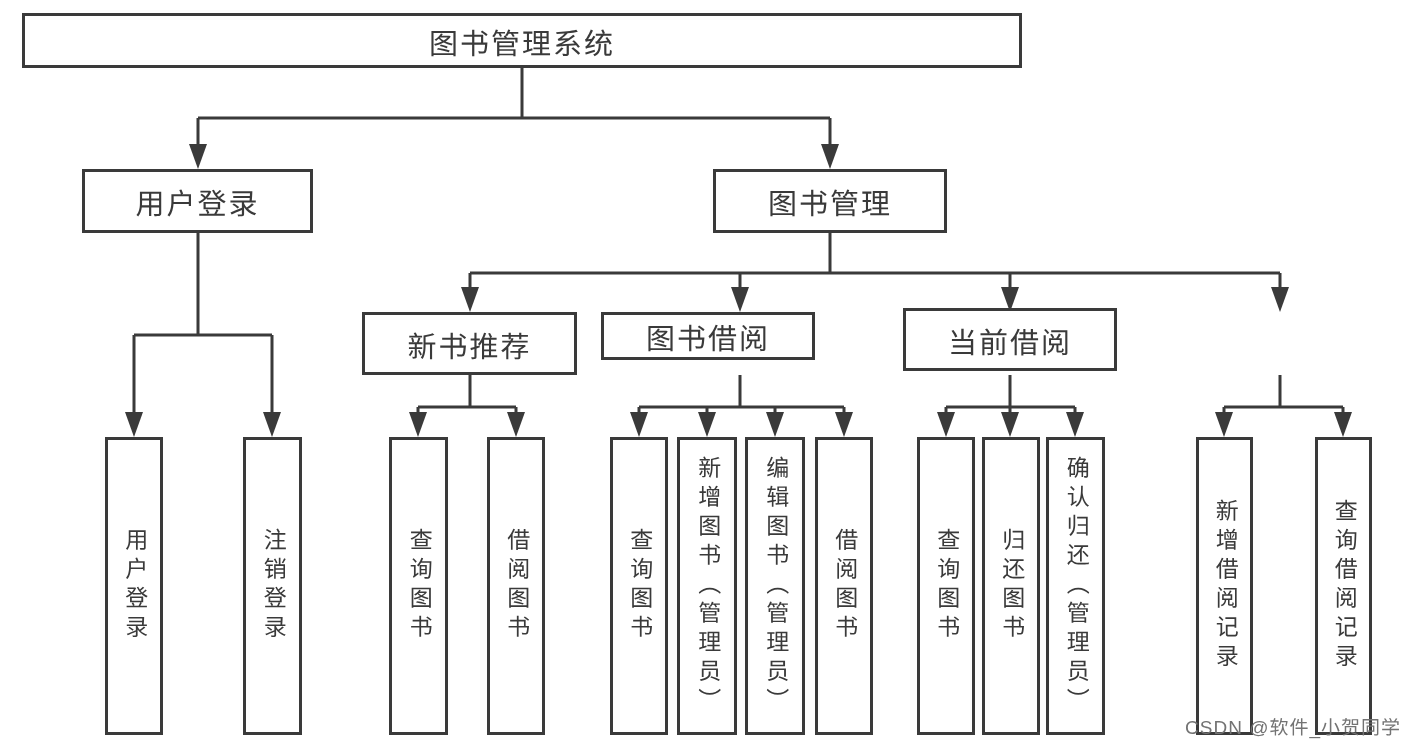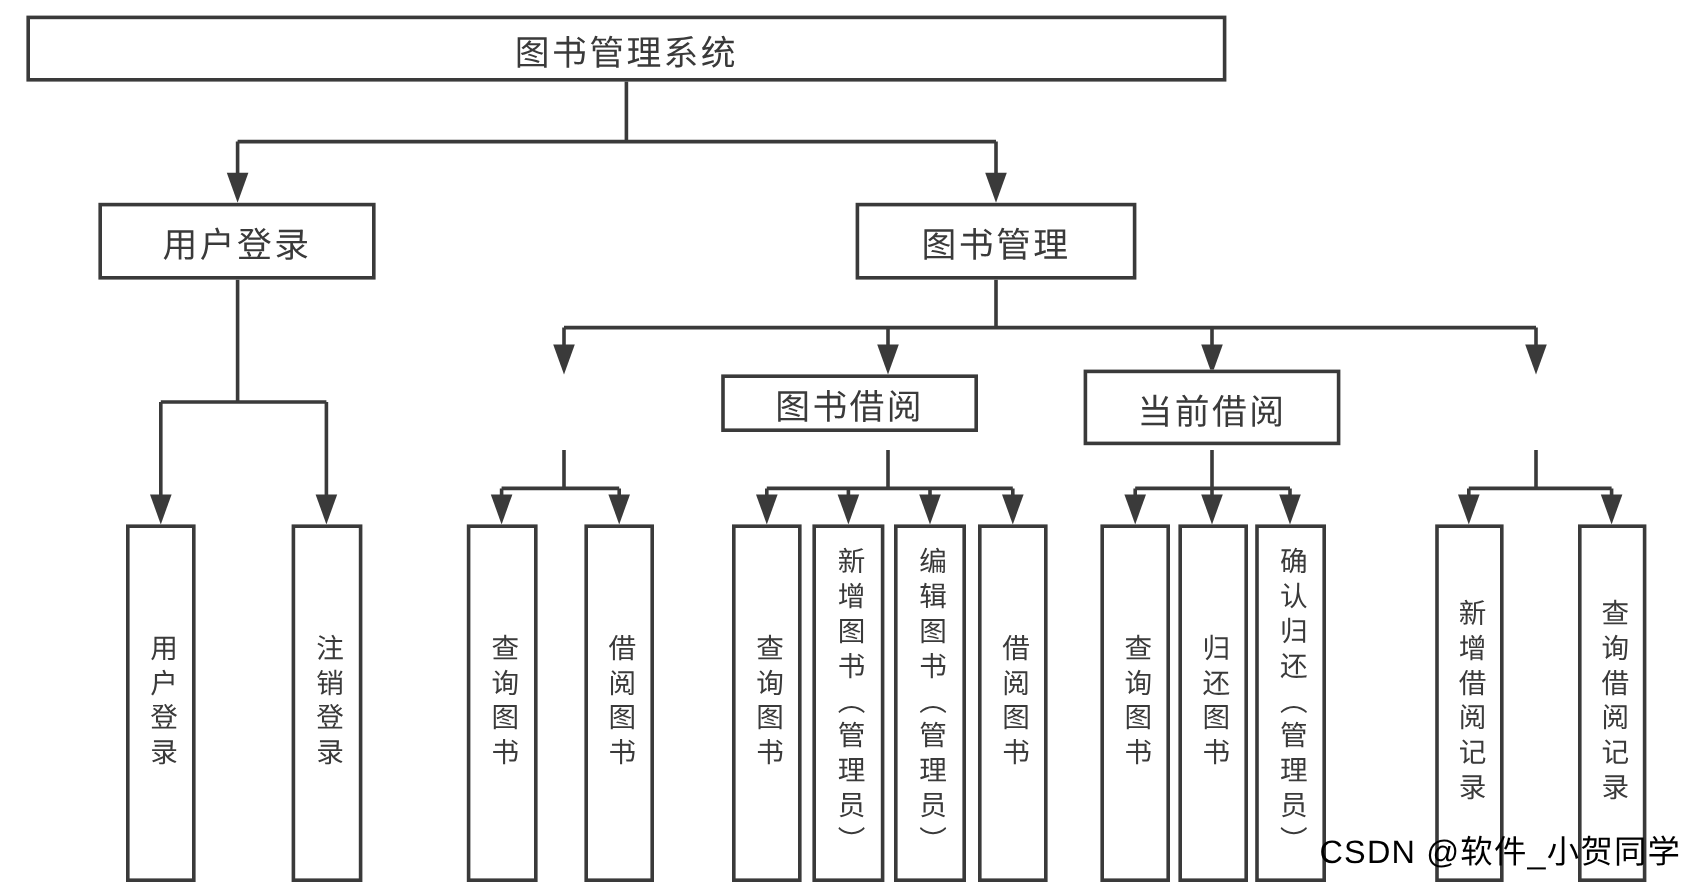--- a/index.html
+++ b/index.html
@@ -39,22 +39,22 @@
   .l-bbquery {left:610px; width:58px;}
   .l-bbadd   {left:677px; width:60px;}
   .l-bbedit  {left:745px; width:60px;}
   .l-bbborrow{left:815px; width:58px;}
   .l-cbquery {left:917px; width:58px;}
   .l-cbreturn{left:982px; width:58px;}
   .l-cbconfirm{left:1046px;width:59px;}
   .l-bradd   {left:1196px;width:57px;}
   .l-brquery {left:1315px;width:57px;}
   .watermark{
-    position:absolute;z-index:3;right:4px;bottom:20px;
-    font-size:27px;color:#000000;letter-spacing:1px;
+    position:absolute;z-index:3;right:4px;bottom:8px;
+    font-size:19px;color:#737373;letter-spacing:1px;
   }
 </style>
 </head>
 <body>
 
 <div class="stage">
 
   <svg class="connectors" width="1405" height="747" viewBox="0 0 1405 747">
     <g stroke="#3a3a3a" stroke-width="3" fill="none">
 
@@ -99,20 +99,23 @@
     <span>图书管理系统</span>
   </div>
 
   <div class="node h b-login">
     <span>用户登录</span>
   </div>
   <div class="node h b-mgmt">
     <span>图书管理</span>
   </div>
 
+  <div class="node h b-newrec">
+    <span>新书推荐</span>
+  </div>
   <div class="node h b-borrow">
     <span>图书借阅</span>
   </div>
   <div class="node h b-current">
     <span>当前借阅</span>
   </div>
 
   <div class="node v leaf l-login">
     <span>用户登录</span>
   </div>

